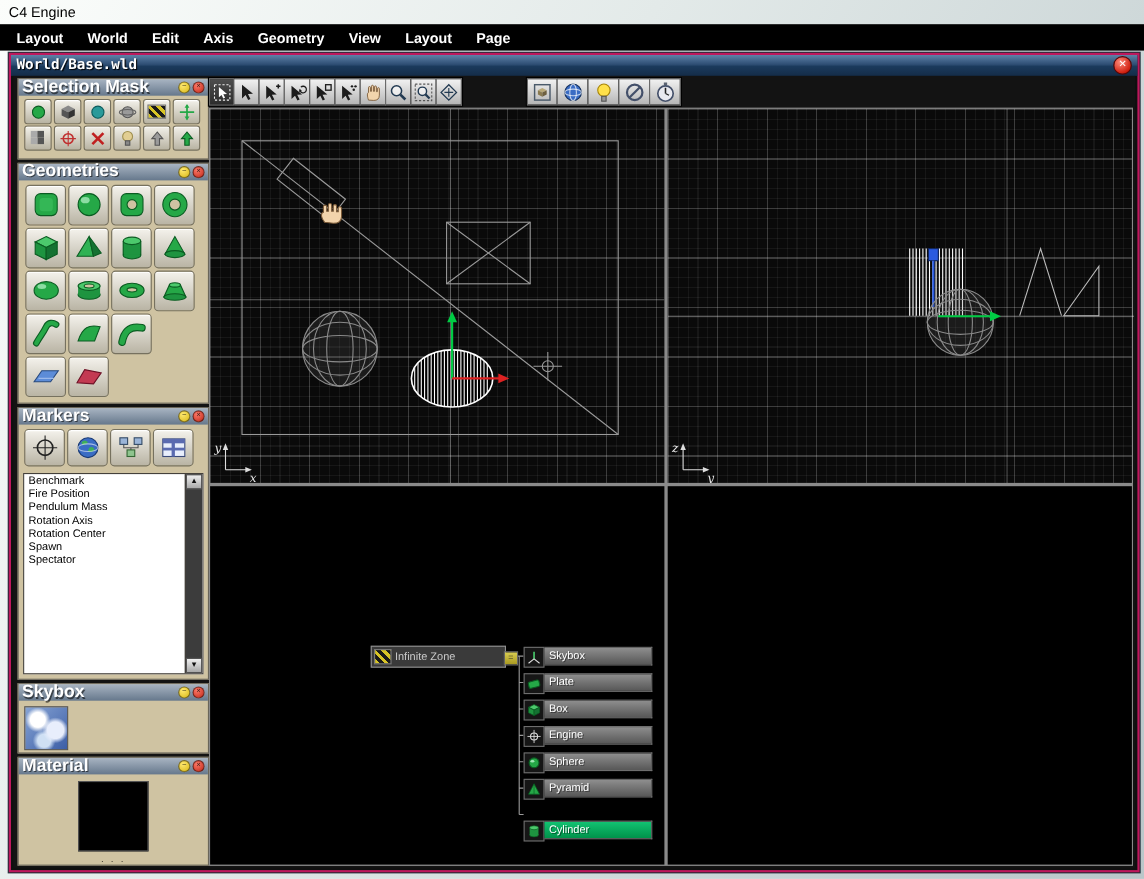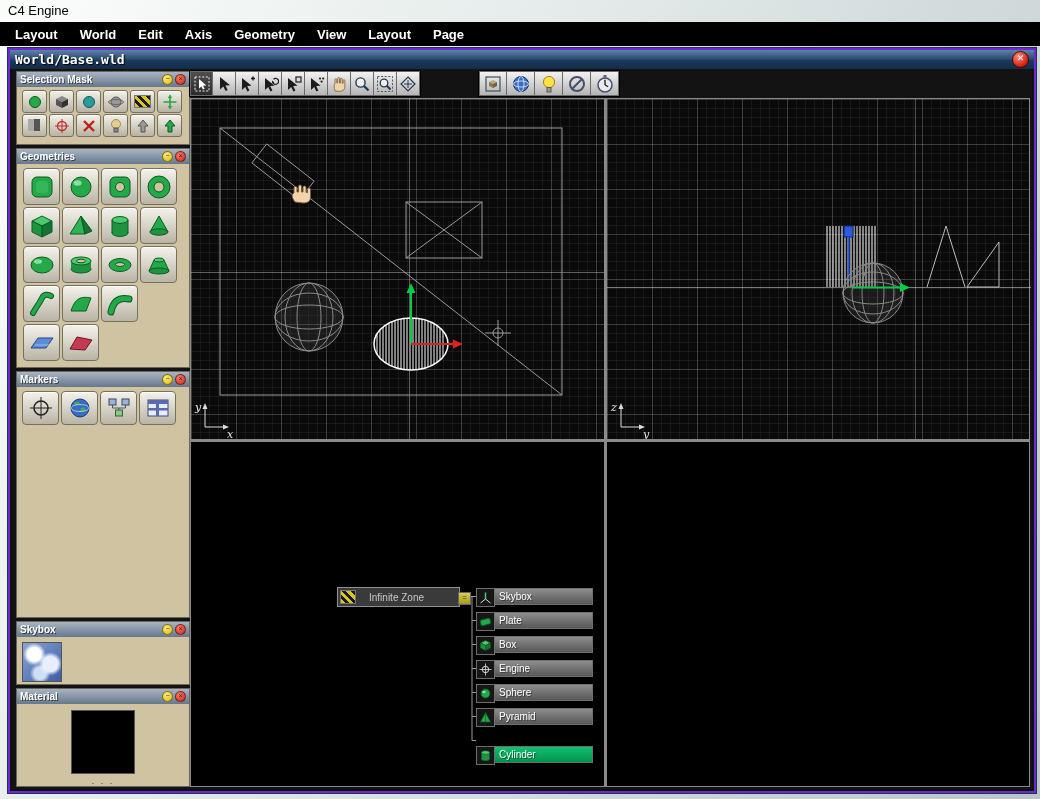--- a/index.html
+++ b/index.html
@@ -5,35 +5,35 @@
   html,body{margin:0;padding:0}
   body{width:1040px;height:799px;position:relative;overflow:hidden;
        font-family:"Liberation Sans",sans-serif;
        background:linear-gradient(120deg,#fbfdfb 0%,#e3eae9 40%,#b9c6c9 100%)}
   .desktop-title{position:absolute;top:3px;left:8px;font-size:13px;color:#000000}
   .menubar{position:absolute;top:22px;left:0;width:1040px;height:24px;background:#000;
            display:flex;align-items:center;padding-left:4px}
   .menu-item{color:#fff;font-weight:bold;font-size:13px;padding:0 11px;cursor:default}
   
   .window{position:absolute;left:8px;top:48px;width:1024px;height:741px;
-          background:#101010;border:2px solid #6d28d9;box-shadow:0 0 0 1px #24343f}
+          background:#101010;border:2px solid #be185d;box-shadow:0 0 0 1px #24343f}
   .titlebar{height:19px;background:linear-gradient(#5f82a8,#2e4e74 45%,#1b3a5c 55%,#142c48);
             display:flex;align-items:center;padding:0 5px}
   .title-text{color:#fff;font-family:"DejaVu Sans Mono",monospace;font-weight:bold;font-size:13px;
               text-shadow:1px 1px 1px #000}
   .close-btn{margin-left:auto;width:15px;height:15px;border-radius:50%;
              background:radial-gradient(circle at 35% 30%,#ff8a7a,#d02010 70%,#7a0a00);
              border:1px solid #550606;color:#fff;font-size:9px;line-height:13px;text-align:center;cursor:default}
   .content{position:absolute;left:2px;top:19px;right:2px;bottom:2px;background:#131313}
   
   .panels{position:absolute;left:4px;top:2px;width:174px;bottom:2px;background:#131313;
           display:flex;flex-direction:column;gap:3px}
   .panel{background:#cfc3a2;border:1px solid #6a665a}
   .ptitle{height:15px;background:linear-gradient(#a8b4c2,#66788c);display:flex;align-items:center;gap:2px;padding:0 3px}
-  .ptxt{color:#fff;font-size:10px;font-weight:bold;flex:1;text-shadow:1px 1px 0 rgba(0,0,0,.55)}
+  .ptxt{color:#fff;font-size:16px;font-weight:bold;flex:1;text-shadow:1px 1px 0 rgba(0,0,0,.55)}
   .pbtn{width:9px;height:9px;border-radius:50%;font-size:7px;line-height:8px;text-align:center;
         color:rgba(0,0,0,.75);border:1px solid rgba(0,0,0,.45);cursor:default}
   .pbtn.yellow{background:radial-gradient(circle at 35% 30%,#ffe970,#d8b818)}
   .pbtn.red{background:radial-gradient(circle at 35% 30%,#ff7a6a,#c02818)}
   .mgrid{display:grid;grid-template-columns:repeat(6,26px);gap:1px;padding:3px 5px}
   .mbtn{width:25px;height:23px;border:1px solid #76715f;border-radius:3px;padding:0;
         background:linear-gradient(#f3f1ea,#b8b3a2);box-shadow:inset 0 1px 0 #fff;
         display:flex;align-items:center;justify-content:center}
   .grow{display:flex;padding-left:5px}
   .gbtn{width:37px;height:37px;border:1px solid #76715f;border-radius:4px;margin:1px;padding:0;
@@ -73,21 +73,21 @@
       repeating-linear-gradient(to right,rgba(255,255,255,0.055) 0 1px,transparent 1px 9px),
       repeating-linear-gradient(to bottom,rgba(255,255,255,0.055) 0 1px,transparent 1px 9px),
       #0a0a0a}
   .vp-tl{left:0;top:0;width:413px;height:340px}
   .vp-tr{left:416px;top:0;right:0;height:340px}
   .vp-bl{left:0;top:343px;width:413px;bottom:0}
   .vp-br{left:416px;top:343px;right:0;bottom:0}
   .vp svg.overlay{position:absolute;left:0;top:0;pointer-events:none}
   
   .node-root{position:absolute;left:146px;top:145px;width:117px;height:18px;display:flex;align-items:center;
-             background:#3a3a3a;border:1px solid #909090;padding:0 2px;gap:13px}
+             background:#3a3a3a;border:1px solid #909090;padding:0 2px;gap:3px}
   .hatch{width:14px;height:12px;border:1px solid #777;
          background:repeating-linear-gradient(45deg,#d8c425 0 3px,#1a1a1a 3px 6px)}
   .node-root-label{color:#c9c9c9;font-size:10px}
   .node-connector{position:absolute;left:267px;top:150px;width:11px;height:11px;
                   background:linear-gradient(#d9cd52,#a89820);border:1px solid #666;
                   color:#332;font-size:8px;line-height:9px;text-align:center;cursor:default}
   .node-row{position:absolute;left:285px;width:117px;height:17px;display:flex;cursor:default}
   .node-icon{width:17px;height:17px;background:#161616;border:1px solid #6e6e6e;
              display:flex;align-items:center;justify-content:center;flex:none}
   .node-label{flex:1;display:flex;align-items:center;padding-left:4px;font-size:10px;color:#fff;
@@ -359,20 +359,35 @@
               </svg>
             </button>
           <button class="kbtn">
               <svg width="26" height="24">
                 <rect x="3" y="4" width="20" height="16" fill="#e8eefc" stroke="#3a4a7a"></rect>
                 <rect x="3" y="4" width="20" height="4" fill="#5a6ab0"></rect>
                 <rect x="3" y="12" width="20" height="2.5" fill="#5a6ab0"></rect>
                 <rect x="11" y="4" width="3" height="16" fill="#5a6ab0"></rect>
               </svg>
             </button>
+        </div>
+        <div class="mlist">
+          <div class="mlist-items">
+            <div class="mitem">Benchmark</div>
+            <div class="mitem">Fire Position</div>
+            <div class="mitem">Pendulum Mass</div>
+            <div class="mitem">Rotation Axis</div>
+            <div class="mitem">Rotation Center</div>
+            <div class="mitem">Spawn</div>
+            <div class="mitem">Spectator</div>
+          </div>
+          <div class="mscroll">
+            <button class="sbtn up">▲</button>
+            <button class="sbtn down">▼</button>
+          </div>
         </div>
       </div>
 
       <div class="panel" style="height:62px">
         <div class="ptitle">
           <span class="ptxt">Skybox</span>
           <span class="pbtn yellow">−</span>
           <span class="pbtn red">×</span>
         </div>
         <div class="skythumb"></div>

